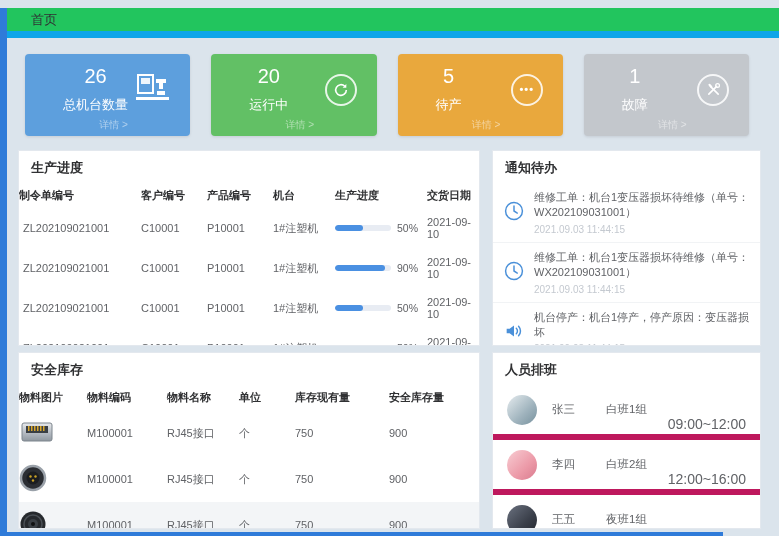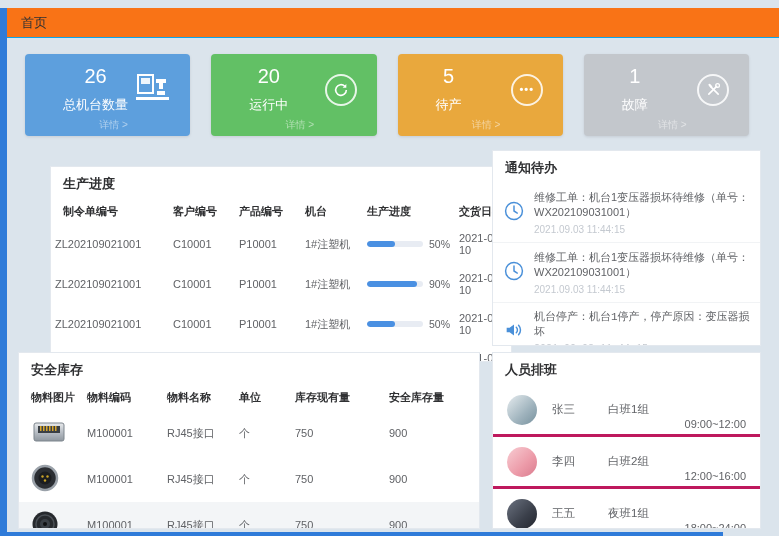--- a/index.html
+++ b/index.html
@@ -1,70 +1,70 @@
 <!DOCTYPE html>
 <html><head>
 <meta charset="utf-8">
 <style>
   html,body{margin:0;padding:0;}
   body{width:779px;height:536px;overflow:hidden;background:#dbe4ec;
        font-family:"Liberation Sans","DejaVu Sans",sans-serif;position:relative;}
   .screen{position:absolute;inset:0;}
   .left-stripe{position:absolute;left:0;top:8px;bottom:0;width:7px;background:#2f7bd9;}
   .bottom-stripe{position:absolute;left:0;right:56px;bottom:0;height:4px;background:#2f7bd9;}
-  .topbar{position:absolute;left:7px;top:8px;right:0;height:30px;background:#f97316;
-          border-bottom:1px solid #0ea5e9;display:flex;align-items:center;padding-left:14px;box-sizing:border-box;}
+  .topbar{position:absolute;left:7px;top:8px;right:0;height:30px;background:#22c55e;
+          border-bottom:7px solid #0ea5e9;display:flex;align-items:center;padding-left:24px;box-sizing:border-box;}
   .topbar-title{font-size:13px;color:#303133;}
   
   .cards{position:absolute;left:25px;top:54px;width:724px;display:flex;gap:21px;}
   .card{flex:1;height:82px;border-radius:4px;display:flex;flex-direction:column;
         box-shadow:0 1px 3px rgba(0,0,0,.10);cursor:default;}
   .card-main{display:flex;align-items:center;justify-content:space-between;padding:11px 20px 0 38px;}
   .card-text{text-align:center;}
   .card-value{font-size:20px;color:#fff;line-height:1.1;}
   .card-label{font-size:13px;color:#fff;margin-top:9px;}
   .card-detail{margin-top:auto;align-self:center;font-size:10px;color:rgba(255,255,255,.5);padding-bottom:4px;margin-left:12px;}
   .icon-circle{width:32px;height:32px;border:2px solid rgba(255,255,255,.85);border-radius:50%;
                display:flex;align-items:center;justify-content:center;box-sizing:border-box;}
   .ellipsis-glyph{color:#fff;font-size:11px;letter-spacing:1px;font-weight:bold;line-height:1;}
   
   .panel{position:absolute;background:#fff;border:1px solid #e3e8ee;box-sizing:border-box;overflow:hidden;}
-  .panel-production{left:18px;top:166px;width:462px;height:196px;margin-left:32px;}
+  .panel-production{left:18px;top:150px;width:462px;height:196px;}
   .panel-notify{left:492px;top:150px;width:269px;height:196px;}
   .panel-inventory{left:18px;top:352px;width:462px;height:177px;}
   .panel-schedule{left:492px;top:352px;width:269px;height:177px;}
   .panel-title{font-size:13px;font-weight:bold;color:#303133;padding:8px 12px 6px;}
   
   table{width:100%;border-collapse:collapse;table-layout:fixed;}
   th{font-size:11px;font-weight:bold;color:#303133;text-align:left;padding:5px 4px;}
   td{font-size:11px;color:#606266;padding:6px 4px;}
-  th:first-child,td:first-child{padding-left:12px;}
+  th:first-child,td:first-child{padding-left:0;}
   .panel-production td{padding:8px 4px;}
   .progress{display:flex;align-items:center;gap:6px;}
   .progress-track{width:56px;height:6px;background:#e8ecf3;border-radius:3px;overflow:hidden;flex:none;}
   .progress-fill{height:100%;background:#4a90e2;border-radius:3px;width:0;}
   .progress-label{font-size:10.5px;color:#606266;}
   .panel-inventory td{height:34px;}
   .panel-inventory tbody tr:nth-child(3){background:#f3f5f7;}
   
   .notify-item{display:flex;gap:9px;padding:7px 10px;border-bottom:1px solid #f1f3f5;align-items:center;}
-  .notify-item:last-child{border-bottom:none;font-family:Liberation Mono, monospace;}
+  .notify-item:last-child{border-bottom:none;}
   .notify-icon{flex:none;margin-top:2px;}
   .notify-text{font-size:11px;color:#606266;line-height:1.4;}
   .notify-time{font-size:10px;color:#c4c9d0;margin-top:3px;}
   
-  .sched-row{display:flex;align-items:center;padding:0 14px;height:49px;border-bottom:3px solid #be185d;}
+  .sched-row{display:flex;align-items:center;padding:0 14px;height:49px;border-bottom:6px solid #be185d;}
   .sched-row:last-child{border-bottom:none;}
   .avatar{width:30px;height:30px;border-radius:50%;flex:none;}
   .avatar-1{background:linear-gradient(135deg,#e6ecef,#9fb3bd 60%,#76909d);}
   .avatar-2{background:linear-gradient(135deg,#f8cdd3,#ec9aa8 60%,#d97b8e);}
   .avatar-3{background:linear-gradient(135deg,#6b7280,#3a3f4a 60%,#23262e);}
   .sched-name{width:56px;margin-left:15px;font-size:11.5px;color:#606266;}
   .sched-shift{width:64px;font-size:11.5px;color:#606266;}
-  .sched-time{margin-left:auto;font-size:11px;color:#606266;margin-top:28px;}
+  .sched-time{margin-left:auto;font-size:14px;color:#606266;margin-top:28px;}
 </style>
 </head>
 <body>
 
 <div class="screen">
   <div class="left-stripe"></div>
   <div class="bottom-stripe"></div>
 
   <header class="topbar">
     <span class="topbar-title">首页</span>

